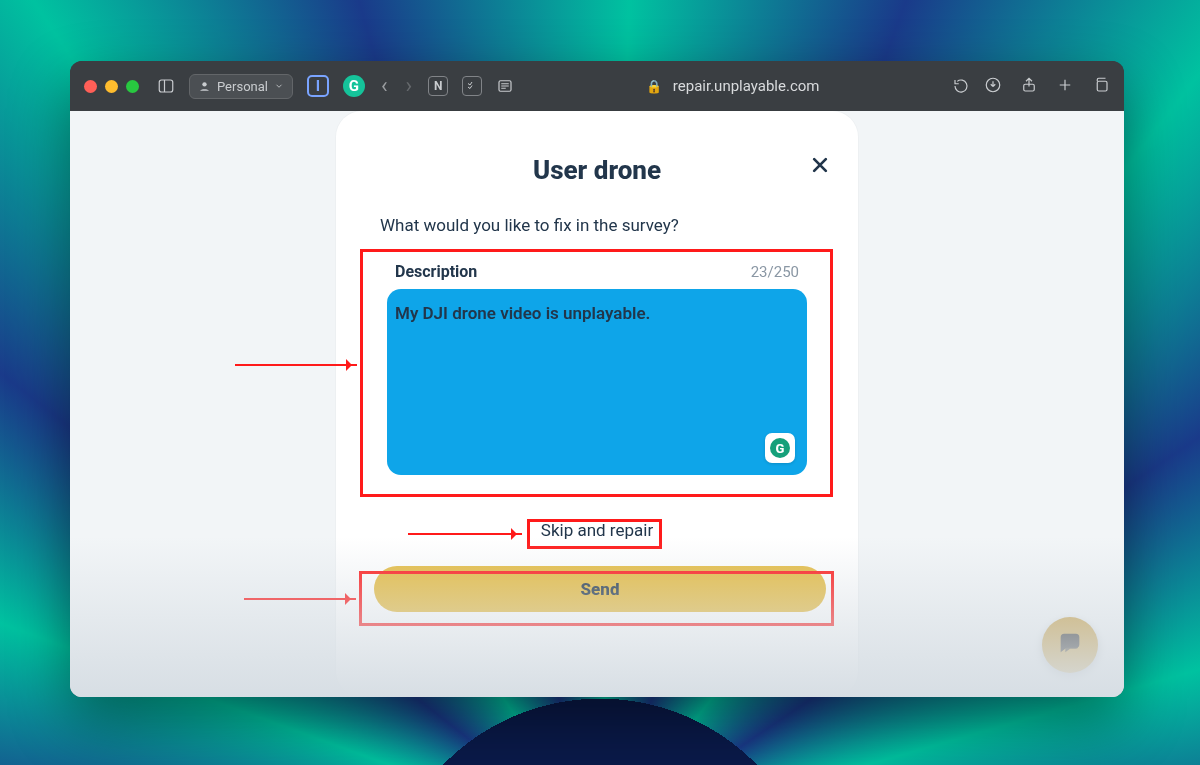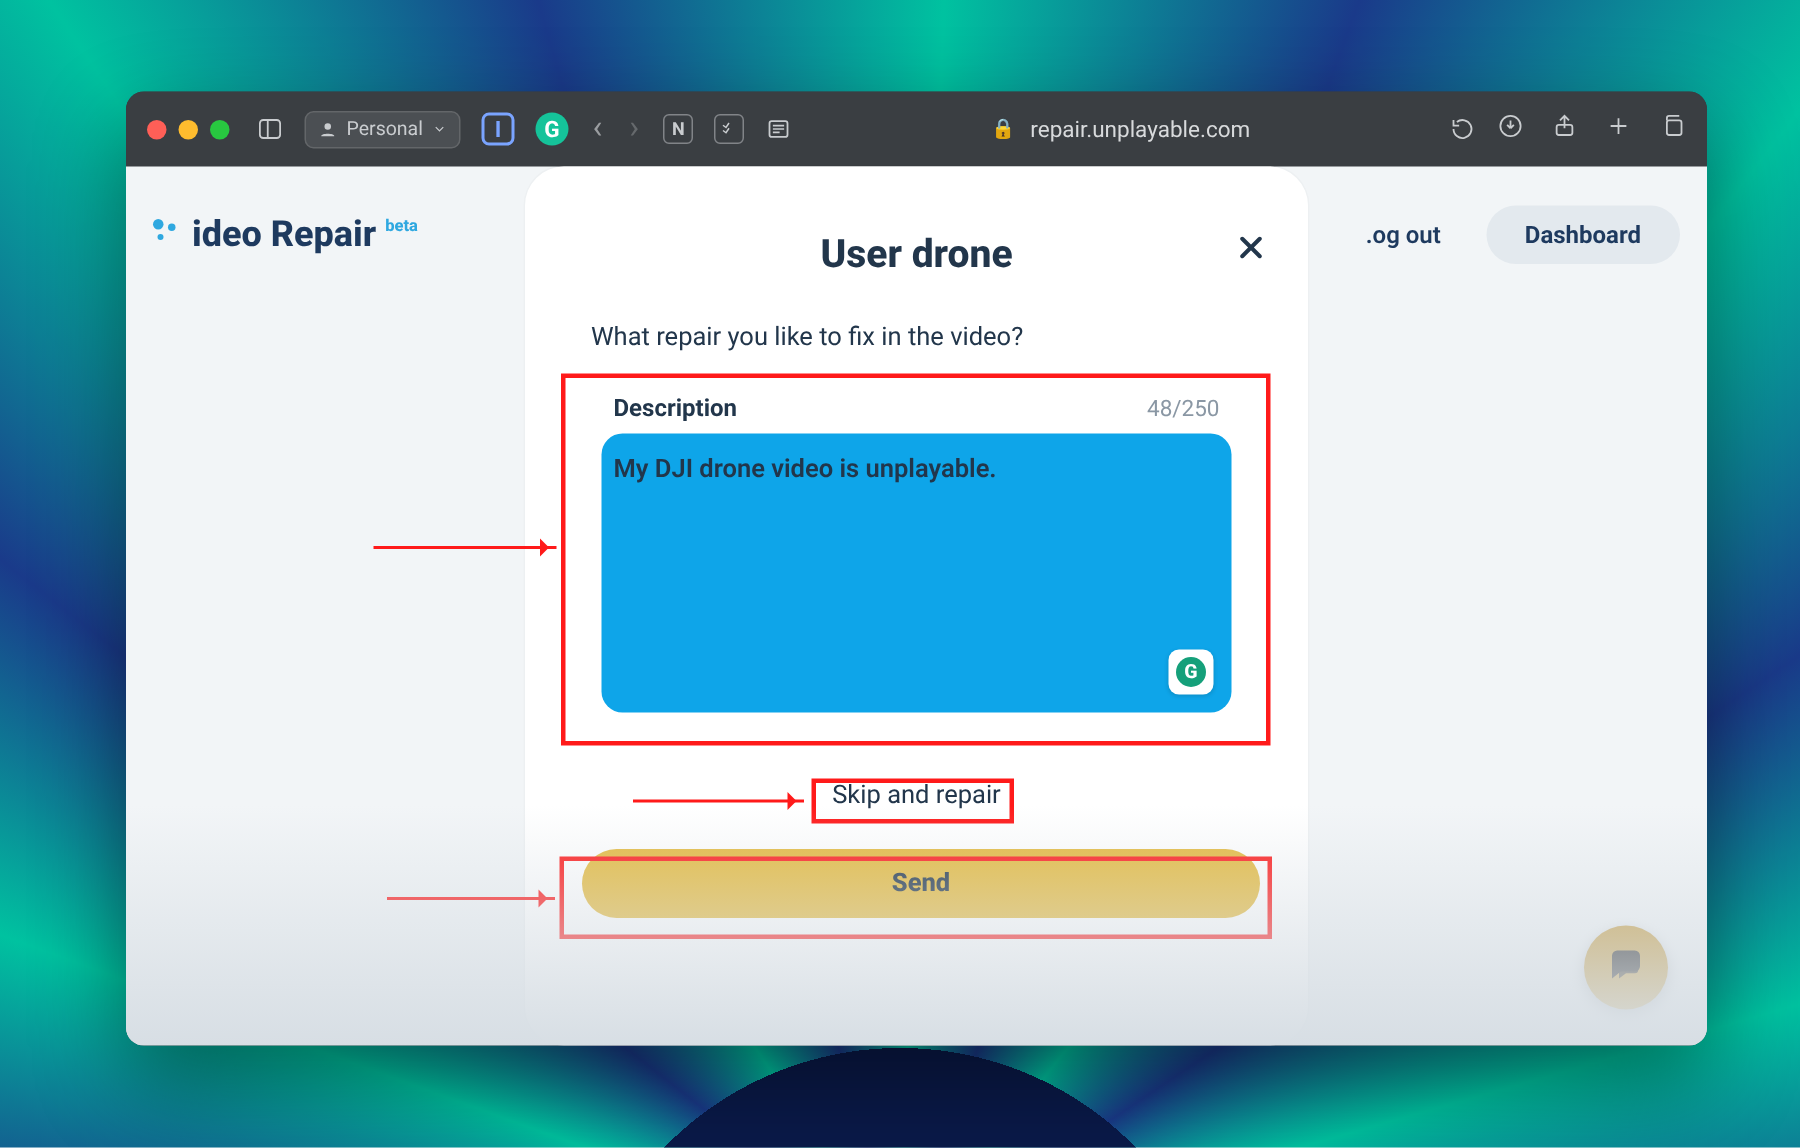--- a/index.html
+++ b/index.html
@@ -10,21 +10,21 @@
         conic-gradient(from 200deg at 50% 110%,
           #1a3a8a 0deg,#00c2a0 18deg,#1a3a8a 36deg,#00c2a0 54deg,
           #1a3a8a 72deg,#00c2a0 90deg,#1a3a8a 108deg,#00c2a0 126deg,
           #1a3a8a 144deg,#00c2a0 162deg,#1a3a8a 180deg,#00c2a0 198deg,
           #1a3a8a 216deg,#00c2a0 234deg,#1a3a8a 252deg,#00c2a0 270deg,
           #1a3a8a 288deg,#00c2a0 306deg,#1a3a8a 324deg,#00c2a0 342deg,#1a3a8a 360deg);
       position:relative;
     }
     
     .window{
-      position:absolute;left:84px;top:61px;width:1054px;height:636px;
+      position:absolute;left:70px;top:61px;width:1054px;height:636px;
       background:#3a3e42;border-radius:12px;box-shadow:0 24px 60px rgba(0,0,0,.45);
       overflow:hidden;
     }
     .toolbar{
       height:50px;background:#3a3e42;display:flex;align-items:center;
       padding:0 14px;gap:14px;color:#c9cccf;font-size:14px;
     }
     .traffic{display:flex;gap:8px;margin-right:4px}
     .tl{width:13px;height:13px;border-radius:50%}
     .red{background:#ff5f57}.yellow{background:#febc2e}.green{background:#28c840}
@@ -176,49 +176,34 @@
             <path d="M12 5v14M5 12h14"></path>
           </svg></span>
       <span class="ri tb-btn"><svg viewBox="0 0 24 24">
             <rect x="7" y="7" width="13" height="13" rx="2"></rect>
             <path d="M7 7V5a2 2 0 0 1 2-2h9"></path>
           </svg></span>
     </div>
   </div>
 
   <div class="page">
-    <div class="page-header">
-      <div class="logo">
-        <span class="logo-dots">
-            <span></span>
-            <span></span>
-            <span></span>
-          </span>
-        <span>ideo Repair</span>
-        <sup>beta</sup>
-      </div>
-      <div class="hdr-right">
-        <span class="link">.og out</span>
-        <span class="dash-btn">Dashboard</span>
-      </div>
-    </div>
 
     <div class="modal">
       <h2>User drone</h2>
       <span class="close">
         <span><svg viewBox="0 0 24 24">
               <path d="M5 5l14 14M19 5L5 19"></path>
             </svg></span>
       </span>
-      <p class="q">What repair you like to fix in the video?</p>
+      <p class="q">What would you like to fix in the survey?</p>
 
       <div class="desc-box">
         <div class="desc-head">
           <b>Description</b>
-          <span>48/250</span>
+          <span>23/250</span>
         </div>
         <div class="ta-wrap">
           <textarea class="ta" style="">My DJI drone video is unplayable.</textarea>
           <span class="gram">
             <span class="gram-in">G</span>
           </span>
         </div>
       </div>
 
       <a class="skip">Skip and repair</a>

